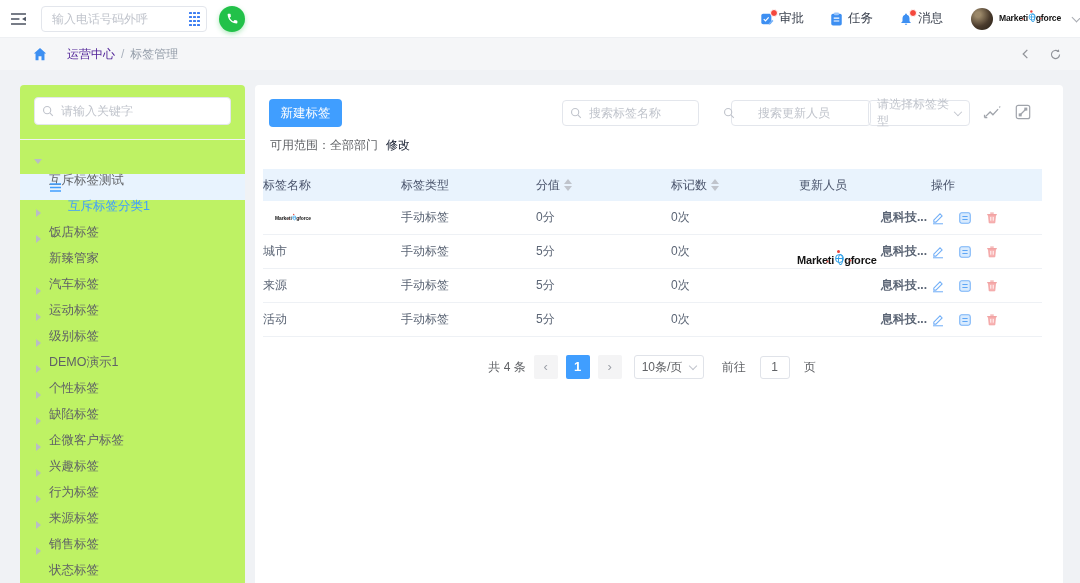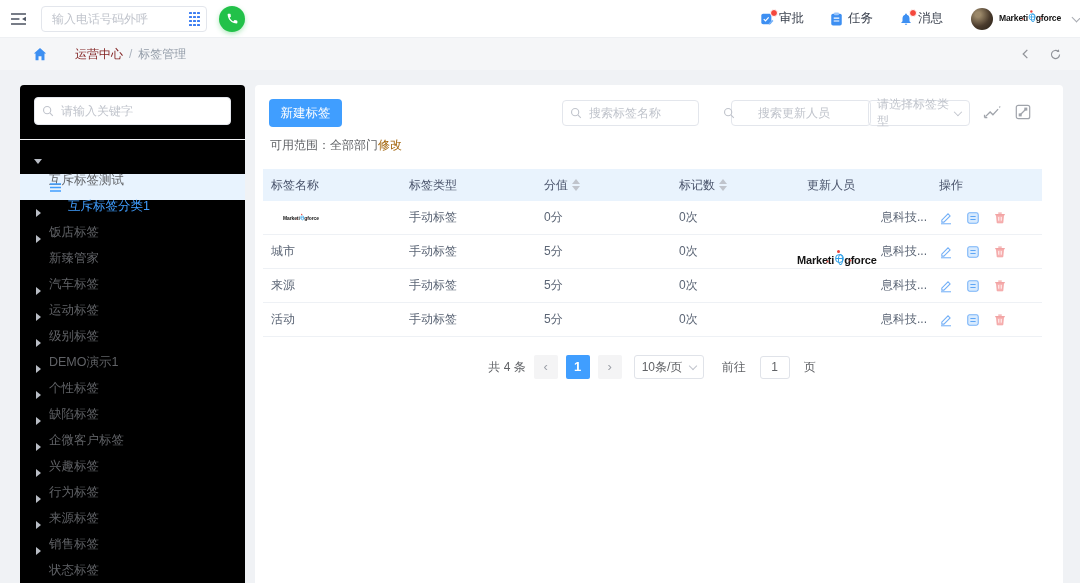--- a/index.html
+++ b/index.html
@@ -18,28 +18,28 @@
   .topbar-right { margin-left:auto; display:flex; align-items:center; }
   .nav-item { display:flex; align-items:center; gap:5px; margin-left:26px; color:#3c4350; cursor:pointer; font-size:12.5px; }
   .nav-ic { position:relative; display:inline-flex; }
   .nav-ic.badged::after { content:''; position:absolute; top:-3px; right:-4px; width:6px; height:6px; border-radius:50%; background:#f5483d; border:1px solid #fff; }
   .account { display:flex; align-items:center; margin-left:28px; cursor:pointer; }
   .avatar { width:22px; height:22px; border-radius:50%; background:radial-gradient(circle at 32% 30%, #9b8869 12%, #4a3b2c 55%, #241d15 100%); margin-right:6px; }
   .chev { width:7px; height:7px; border-right:1.4px solid #a8abb2; border-bottom:1.4px solid #a8abb2; transform:rotate(45deg); margin-left:8px; margin-top:-3px; }
 
   
   .crumbbar { position:absolute; top:38px; left:0; width:1080px; height:32px; background:#f5f6f8; display:flex; align-items:center; padding:0 18px 0 33px; }
-  .crumb-first { color:#7f1d1d; margin-left:28px; cursor:pointer; }
+  .crumb-first { color:#4c1d95; margin-left:20px; cursor:pointer; }
   .crumb-sep { color:#aab2bd; margin:0 6px; }
   .crumb-cur { color:#939ca8; }
   .crumb-right { margin-left:auto; display:flex; align-items:center; gap:18px; color:#909399; }
   .crumb-right span { cursor:pointer; display:inline-flex; }
 
   
-  .sidebar { position:absolute; left:20px; top:85px; width:225px; height:498px; background:#000000; border-radius:4px 4px 0 0; overflow:hidden; }
+  .sidebar { position:absolute; left:20px; top:85px; width:225px; height:498px; background:#bef264; border-radius:4px 4px 0 0; overflow:hidden; }
   .main { position:absolute; left:255px; top:85px; width:808px; height:498px; background:#fff; border-radius:4px 4px 0 0; }
 
   
   .s-search { position:relative; margin:12px 14px 0; }
   .s-search input { width:197px; height:28px; border:1px solid #e3e6ec; border-radius:4px; padding:0 8px 0 26px; font-size:12px; outline:none; font-family:inherit; }
   .s-search input::placeholder { color:#c0c4cc; }
   .s-search .mag { position:absolute; left:8px; top:8px; }
   .s-divider { margin-top:14px; border-bottom:1px solid #f0f1f4; }
   .tree { margin-top:8px; }
   .tree-item { height:26px; display:flex; align-items:center; padding-left:12px; color:#606266; font-size:12.5px; cursor:pointer; }
@@ -63,33 +63,33 @@
   .f-input input { width:100%; height:26px; border:1px solid #e3e6ec; border-radius:4px; padding:0 8px 0 26px; font-size:12px; outline:none; font-family:inherit; }
   .f-input input::placeholder { color:#c0c4cc; }
   .f-input .mag { position:absolute; left:8px; top:7px; }
   .inp-tag { left:307px; width:137px; }
   .inp-user { left:460px; width:156px;padding-left:16px; }
   .sel { position:absolute; left:613px; top:15px; width:102px; height:26px; border:1px solid #e3e6ec; border-radius:4px; display:flex; align-items:center; padding:0 8px; color:#c0c4cc; cursor:pointer; }
   .sel .chev { margin-left:auto; width:6px; height:6px; border-color:#c0c4cc; margin-top:-2px; }
   .tool-icon { position:absolute; top:19px; cursor:pointer; display:inline-flex; }
   .ic-chart { left:728px; } .ic-expand { left:760px; }
   .scope { position:absolute; left:15px; top:52px; color:#606266; }
-  .scope a { color:#a16207; text-decoration:none; cursor:pointer; }
+  .scope a { color:#0f172a; text-decoration:none; margin-left:8px; cursor:pointer; }
 
   
   .table { position:absolute; left:8px; top:84px; width:779px; }
   .thead, .tr { display:grid; grid-template-columns:138px 135px 135px 128px 132px 111px; align-items:center; }
   .thead { height:32px; background:#e9f3fd; color:#49536b; }
-  .th, .td { padding-left:8px; display:flex; align-items:center; }
+  .th, .td { padding-left:0; display:flex; align-items:center; }
   .tr { height:34px; border-bottom:1px solid #eef1f5; color:#5b6575; }
   .sort { display:inline-flex; flex-direction:column; margin-left:4px; gap:2px; cursor:pointer; }
   .sort i { display:block; width:0; height:0; }
   .sort .su { border-left:4px solid transparent; border-right:4px solid transparent; border-bottom:5px solid #c0c4cc; }
   .sort .sd { border-left:4px solid transparent; border-right:4px solid transparent; border-top:5px solid #c0c4cc; }
-  .td-updater { padding-left:82px; white-space:nowrap; overflow:hidden; }
+  .td-updater { padding-left:82px; white-space:nowrap; overflow:hidden;font-weight:bold; }
   .td-ops { gap:13px; }
   .op { display:inline-flex; cursor:pointer; }
 
   
   .mf-logo { position:relative; display:inline-flex; align-items:center; font-weight:bold; font-size:11px; color:#141414; letter-spacing:-0.2px; white-space:nowrap; }
   .mf-globe { display:inline-block; width:9px; height:9px; border:1px solid #2e9fe6; border-radius:50%; position:relative; margin:0 0.5px 0 0.5px; top:-2px; }
   .mf-globe::before { content:''; position:absolute; left:0; right:0; top:3px; border-top:1px solid #2e9fe6; }
   .mf-globe::after { content:''; position:absolute; left:2.5px; top:-1px; width:3px; height:9px; border:1px solid #2e9fe6; border-radius:50%; }
   .mf-logo::after { content:''; position:absolute; width:3px; height:3px; border-radius:50%; background:#e8453c; top:-4px; left:50%; box-shadow:-11px 10px 0 -0.5px #e8453c, 12px 9px 0 -0.5px #e8453c; }
   .mf-top-wrap { display:inline-block; width:66px; height:16px; overflow:visible; }

